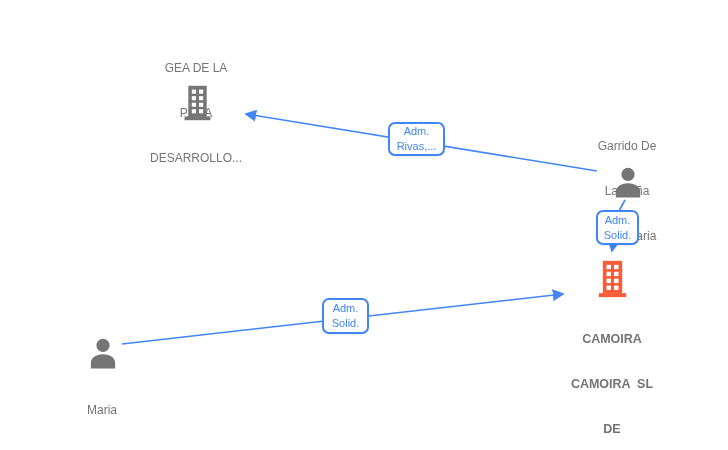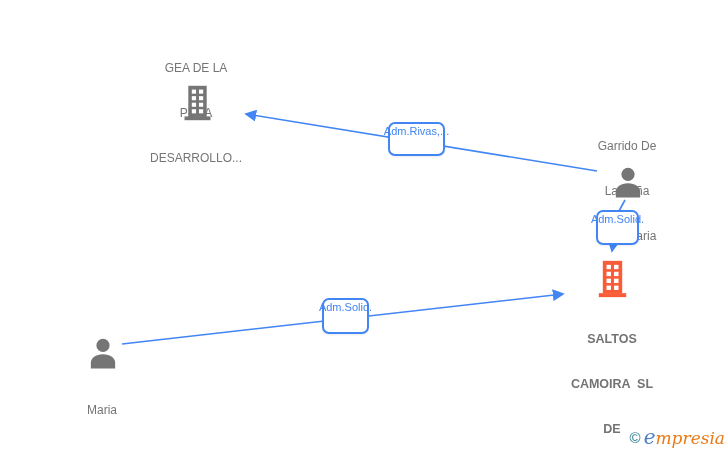--- a/index.html
+++ b/index.html
@@ -37,21 +37,21 @@
     position: absolute;
     z-index: 3;
     background: #ffffff;
     border: 2px solid #4285f4;
     border-radius: 7px;
     color: #4285f4;
     font-size: 11px;
     line-height: 15px;
     text-align: center;
     display: flex;
-    flex-direction: row;
+    flex-direction: column;
     justify-content: center;
     box-shadow: 0 1px 2px rgba(0,0,0,0.08);
     box-sizing: border-box;
   }
   .footer-logo {
     position: absolute;
     right: 3px;
     bottom: 1px;
     z-index: 2;
     font-size: 17px;
@@ -138,21 +138,21 @@
         <rect x="8.1" y="8.3" width="2.9" height="2.8"></rect>
           <rect x="13.0" y="8.3" width="2.9" height="2.8"></rect>
         <rect x="8.1" y="12.8" width="2.9" height="2.8"></rect>
           <rect x="13.0" y="12.8" width="2.9" height="2.8"></rect>
         <rect x="8.1" y="17.3" width="2.9" height="2.8"></rect>
           <rect x="13.0" y="17.3" width="2.9" height="2.8"></rect>
       </g>
     </svg>
   </div>
   <div class="node-label bold" style="left:542px; top:302px; width:140px;">
-    <div>SALTOS</div>
+    <div>CAMOIRA</div>
     <div>CAMOIRA  SL</div>
     <div>DE</div>
   </div>
 
   <div class="node node-icon icon-gray" style="left:85px; top:336px;">
     <svg width="36" height="36" viewBox="0 0 24 24" fill="currentColor">
       <circle cx="12" cy="6.3" r="4.4"></circle>
       <path d="M12,12.1c-4.9,0-8.1,2.7-8.1,5.5v4.1h16.2v-4.1C20.1,14.8,16.9,12.1,12,12.1z"></path>
     </svg>
   </div>
@@ -168,17 +168,14 @@
   </div>
   <div class="edge-label" style="left:596px; top:210px; width:43px; height:35px;">
     <div>Adm.</div>
     <div>Solid.</div>
   </div>
   <div class="edge-label" style="left:322px; top:298px; width:47px; height:36px;">
     <div>Adm.</div>
     <div>Solid.</div>
   </div>
 
-  <div class="footer-logo">
-    <span class="copy">©</span><span class="brand-e">e</span><span class="brand-rest">mpresia</span>
-  </div>
 
 </div>
 
 </body></html>

